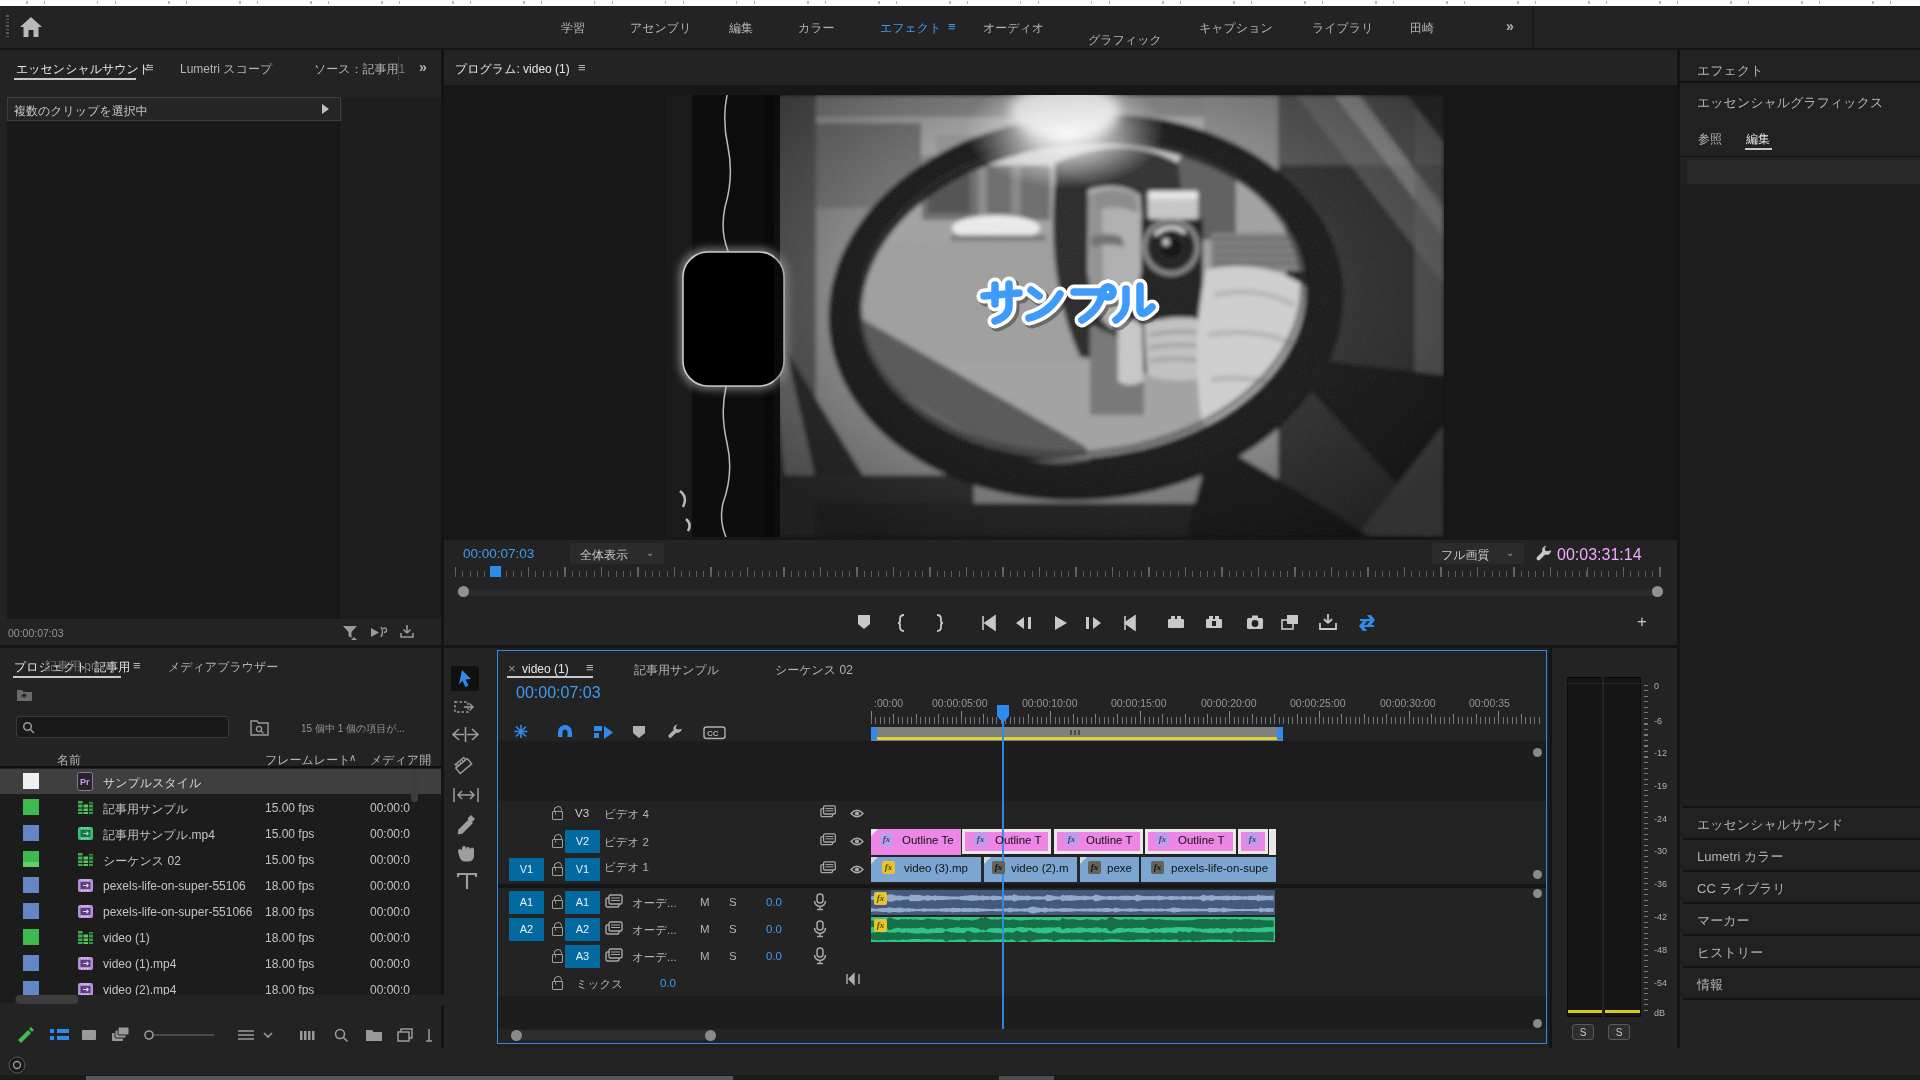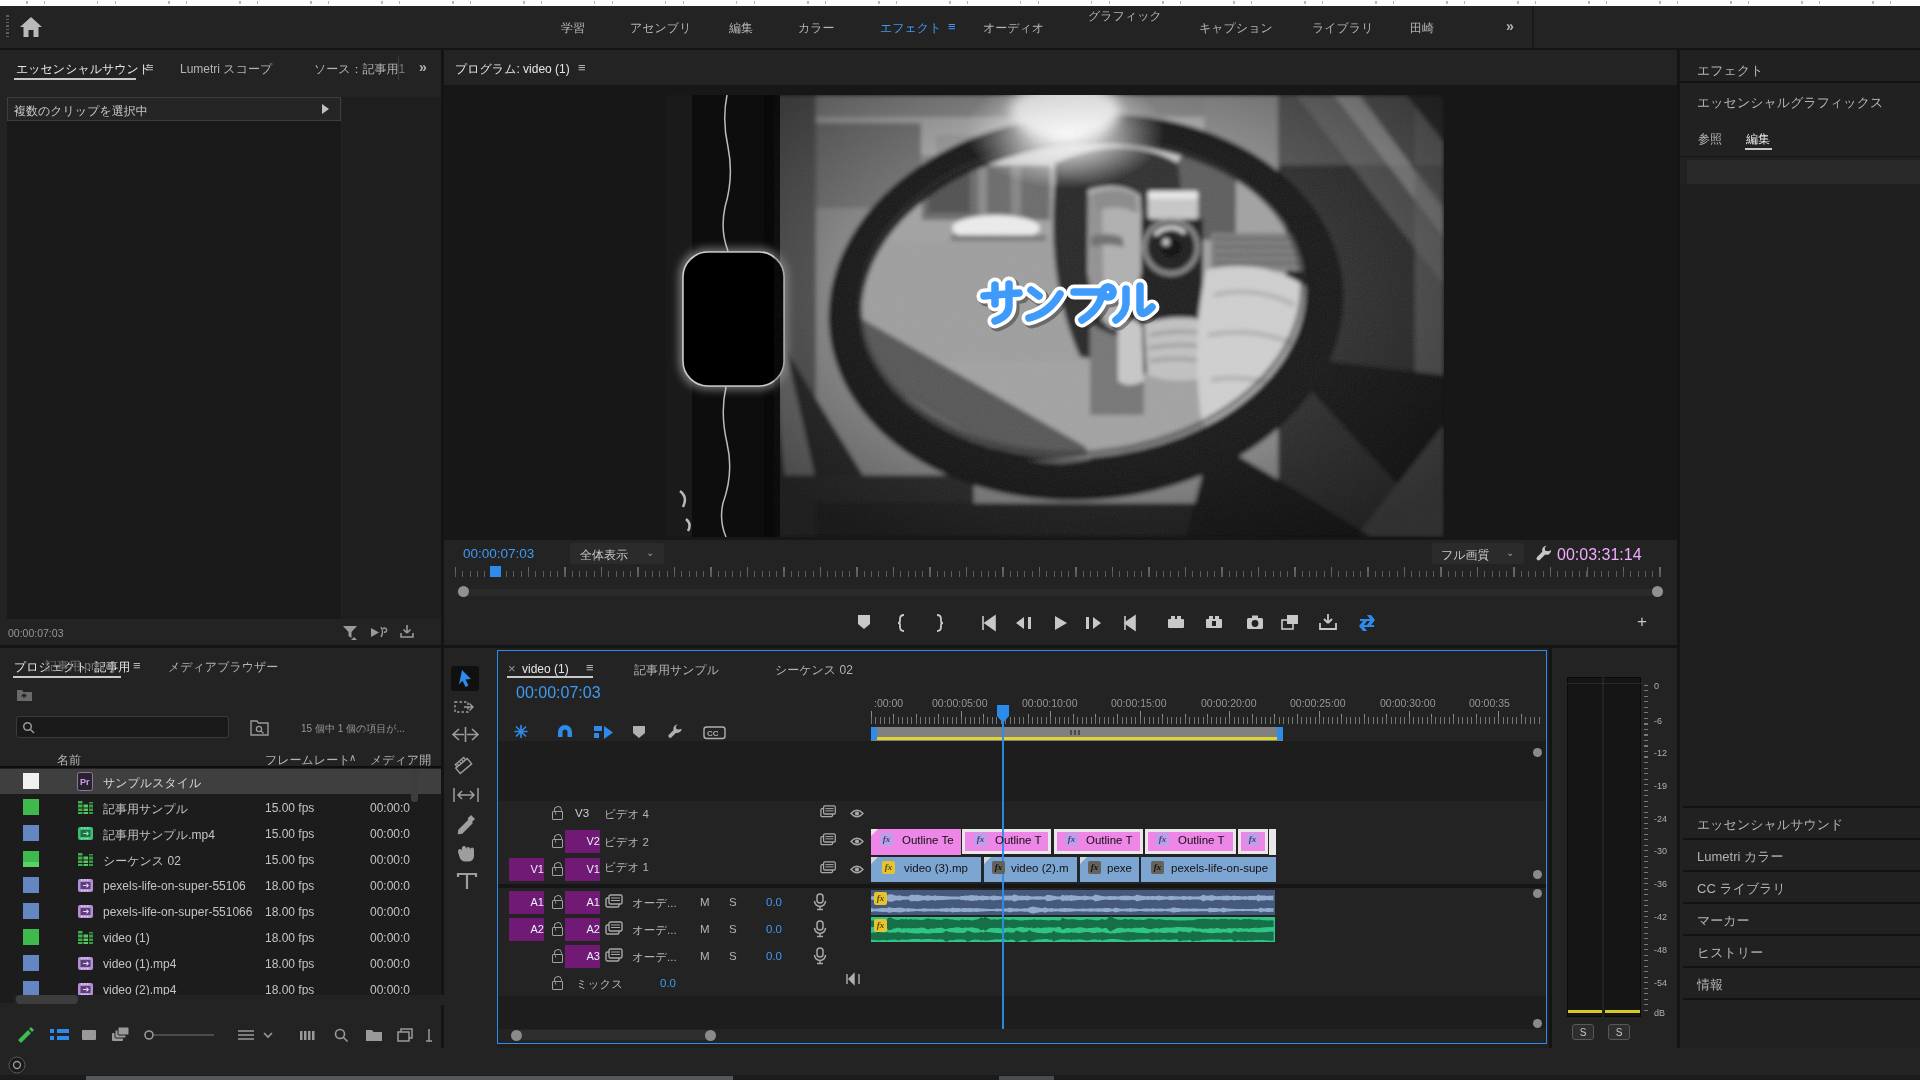--- a/index.html
+++ b/index.html
@@ -15,21 +15,21 @@
 .clipsel{position:absolute;top:829px;height:25px;background:#e8e8e8}
 .clipsel::after{content:"";position:absolute;left:3px;right:3px;top:3px;height:19px;background:#ee86e8}
 .fxb{position:absolute;width:13px;height:13px;border-radius:2px;z-index:3;font-style:italic;font-weight:bold;font-size:9px;text-align:center;line-height:13px;font-family:"Liberation Serif",serif}
 .fxv{background:#b9a0e8}.fxv::after{content:"fx";color:#4a3a7a}
 .fxy{background:#e6c42e}.fxy::after{content:"fx";color:#5a4a00}
 .fxg{background:#63635b}.fxg::after{content:"fx";color:#111}
 .cliptxt{position:absolute;z-index:3;color:#101010;font-size:11.5px;white-space:nowrap}
 .lockw{position:absolute;width:11px;height:13px}
 .lockw::before{content:"";position:absolute;left:0;top:5px;width:9px;height:7px;border:1.5px solid #a0a0a0;border-radius:1px}
 .lockw::after{content:"";position:absolute;left:1.5px;top:0px;width:6px;height:7px;border:1.5px solid #a0a0a0;border-bottom:none;border-radius:4px 4px 0 0;transform:rotate(-18deg)}
-.tgt{position:absolute;width:35px;height:23px;background:#701a75;color:#e8f2fa;font-size:11px;text-align:right;line-height:23px}
+.tgt{position:absolute;width:35px;height:23px;background:#0369a1;color:#e8f2fa;font-size:11px;text-align:center;line-height:23px}
 .thl{position:absolute;color:#b4b4b4;font-size:11.5px;white-space:nowrap}
 .thl.blue{color:#3e9bf4}
 .sw{width:16px;height:16px}
 .prt{position:absolute;color:#c4c4c4;font-size:12px;white-space:nowrap}
 #sampletxt{paint-order:stroke}
 </style></head>
 <body>
 
 <div class="abs" style="left:0;top:0;width:1920px;height:6px;background:#fdfdfd" id="whitestrip"></div>
 <div class="abs" style="left:0;top:1px;width:1920px;height:2.5px;background:repeating-linear-gradient(90deg,transparent 0 26px,#aaaab2 26px 27.5px,transparent 27.5px 44px,#9aa2c2 44px 45px,transparent 45px 71px);opacity:.85"></div>
@@ -42,21 +42,21 @@
 </svg>
 <div class="abs" style="left:6px;top:15px;width:3px;height:24px;background:repeating-linear-gradient(#5e5e5e 0 1.5px,#232323 1.5px 3.5px)"></div>
 
 <div class="txt" style="left:561px;top:20px">学習</div>
 <div class="txt" style="left:630px;top:20px">アセンブリ</div>
 <div class="txt" style="left:729px;top:20px">編集</div>
 <div class="txt" style="left:798px;top:20px">カラー</div>
 <div class="txt blue" style="left:880px;top:20px">エフェクト</div>
 <div class="txt blue" style="left:948px;top:19px;font-size:13px">≡</div>
 <div class="txt" style="left:983px;top:20px">オーディオ</div>
-<div class="txt" style="left:1088px;top:8px">グラフィック</div>
+<div class="txt" style="left:1088px;top:32px">グラフィック</div>
 <div class="txt" style="left:1199px;top:20px">キャプション</div>
 <div class="txt" style="left:1312px;top:20px">ライブラリ</div>
 <div class="txt" style="left:1410px;top:20px">田崎</div>
 <div class="txt" style="left:1506px;top:18px;font-size:14px;font-weight:bold">»</div>
 
 <div class="panel" style="left:0;top:50px;width:441px;height:595px"></div>
 <div class="txt w" style="left:16px;top:61px">エッセンシャルサウンド</div>
 <div class="tabu" style="left:14px;top:78px;width:122px"></div>
 <div class="txt" style="left:146px;top:60px;font-size:13px">≡</div>
 <div class="txt" style="left:180px;top:61px">Lumetri スコープ</div>

